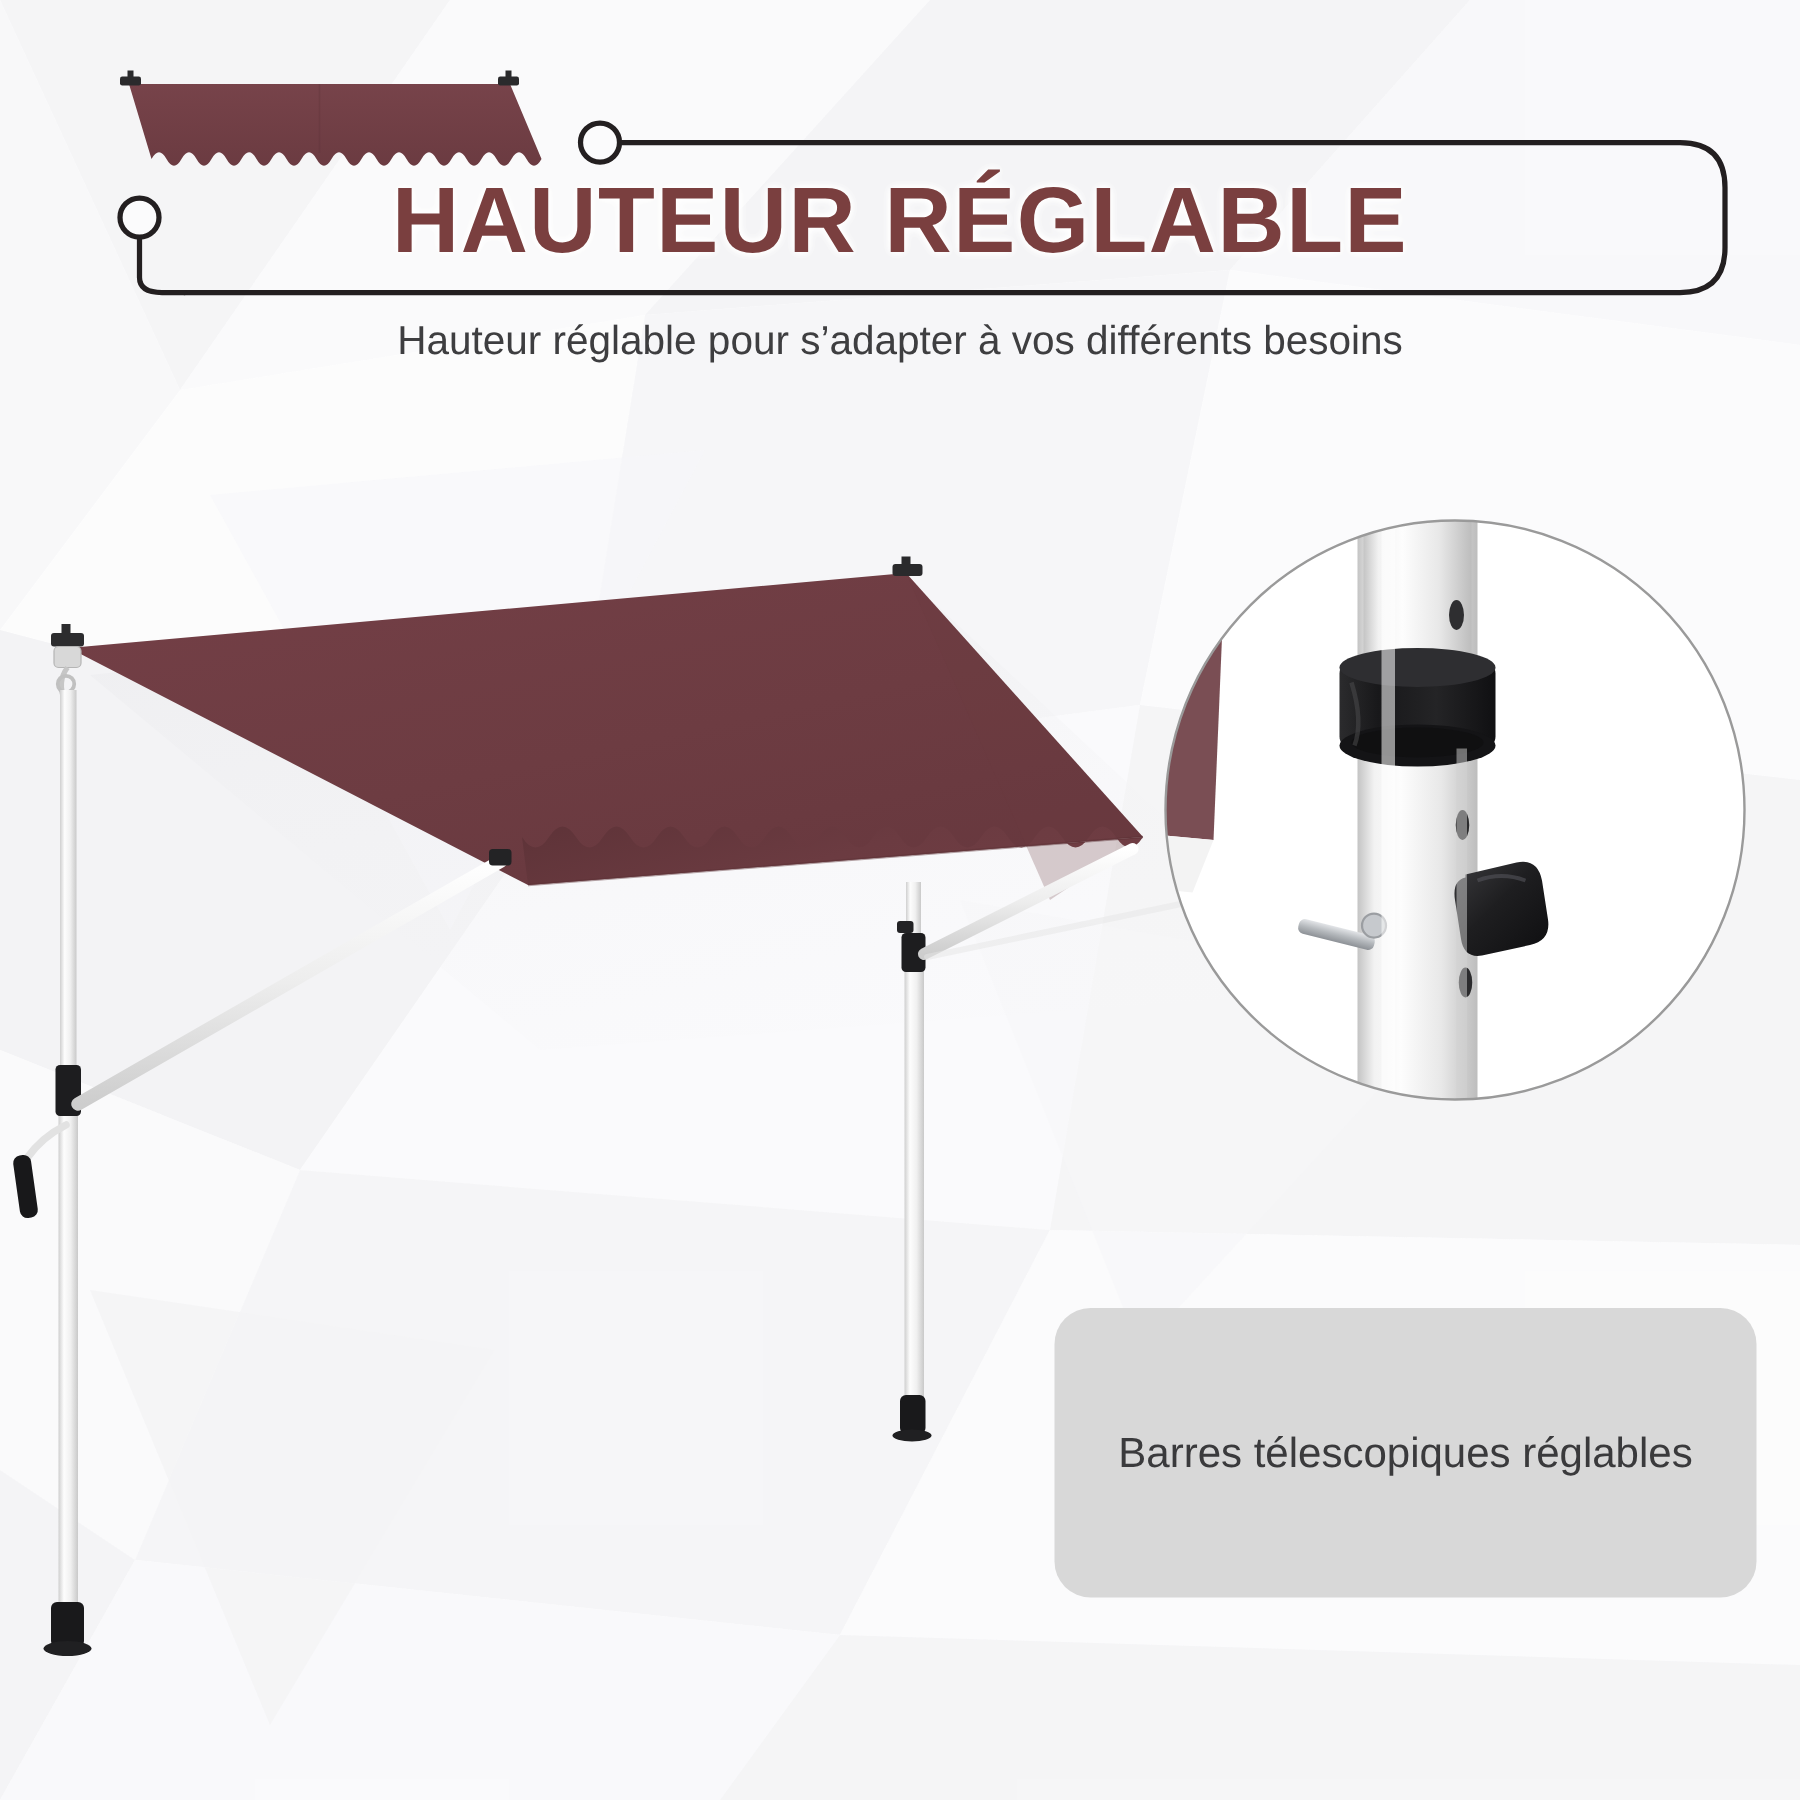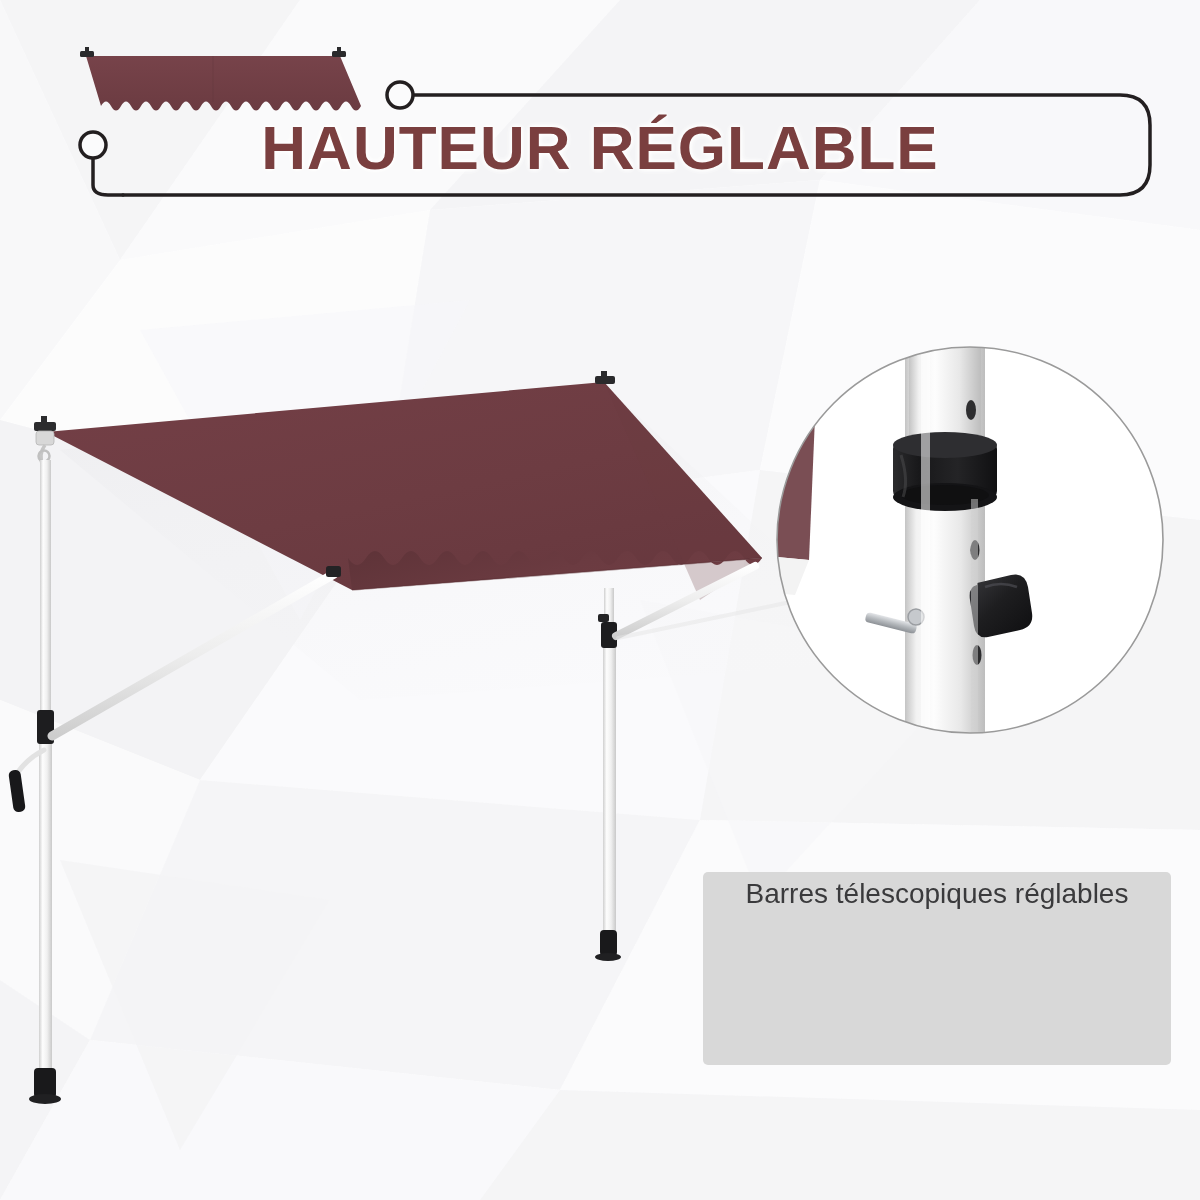--- a/index.html
+++ b/index.html
@@ -82,25 +82,25 @@
     height: 390px;
   }
 
   
   #caption-box {
     position: absolute;
     left: 703px; top: 872px;
     width: 468px;
     height: 193px;
     background: #d8d8d8;
-    border-radius: 5px;
+    border-radius: 24px;
     display: flex;
     flex-direction: column;
     align-items: center;
-    justify-content: space-between;
+    justify-content: center;
   }
   .caption-line {
     font-size: 28px;
     color: #3a3a3c;
     line-height: 1.55;
     text-align: center;
     white-space: nowrap;
     font-family: "Liberation Sans", sans-serif;
   }
 </style>
@@ -166,20 +166,21 @@
 
       <line x1="155" y1="12" x2="155" y2="58" stroke="#5f3338" stroke-width="1" opacity="0.35"></line>
 
       <rect x="22" y="7" width="14" height="6" rx="1.5" fill="#2a2a2c"></rect>
       <rect x="27" y="3" width="4" height="5" fill="#2a2a2c"></rect>
       <rect x="274" y="7" width="14" height="6" rx="1.5" fill="#2a2a2c"></rect>
       <rect x="279" y="3" width="4" height="5" fill="#2a2a2c"></rect>
     </svg>
 
     <div id="title">HAUTEUR RÉGLABLE</div>
+    <div id="subtitle">Hauteur réglable pour s’adapter à vos différents besoins</div>
   </div>
 
   <svg id="product-scene" viewBox="0 0 1200 830" fill="none">
     <defs>
       <linearGradient id="canopyTop" x1="0.1" y1="0" x2="0.85" y2="1">
         <stop offset="0%" stop-color="#733f46"></stop>
         <stop offset="55%" stop-color="#6d3c42"></stop>
         <stop offset="100%" stop-color="#67383e"></stop>
       </linearGradient>
       <linearGradient id="canopyFront" x1="0" y1="0" x2="1" y2="0.3">

